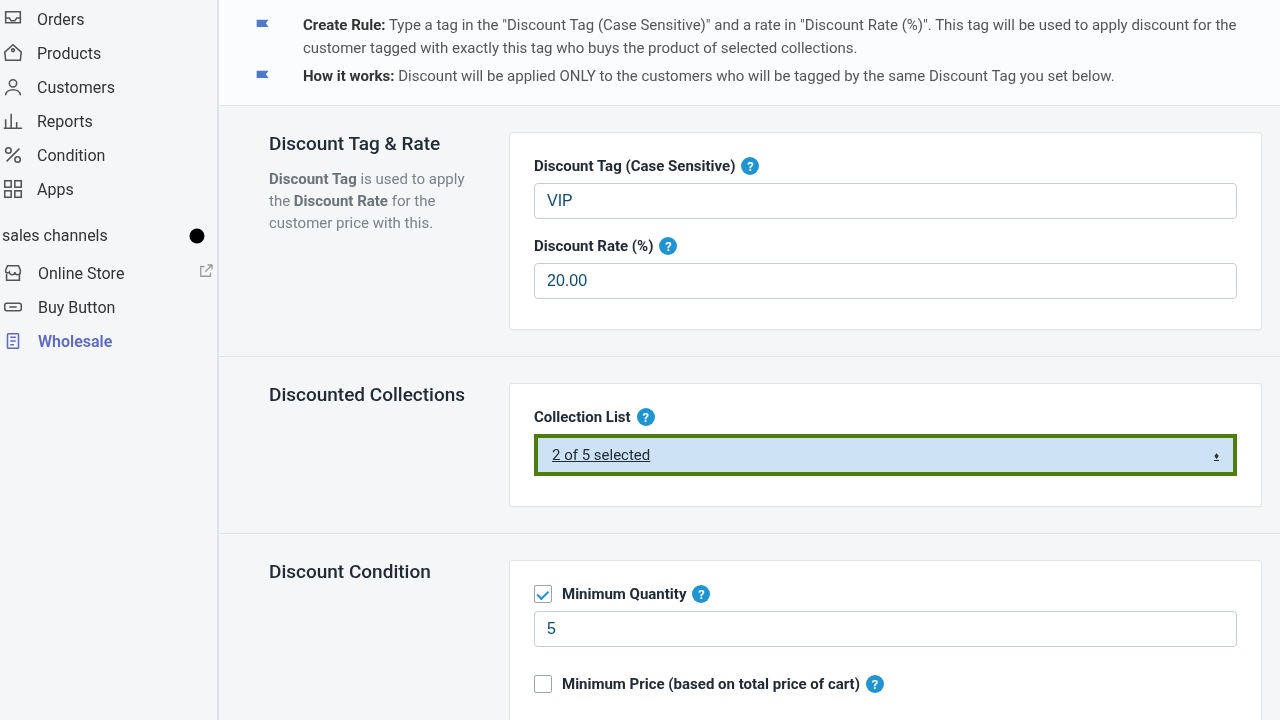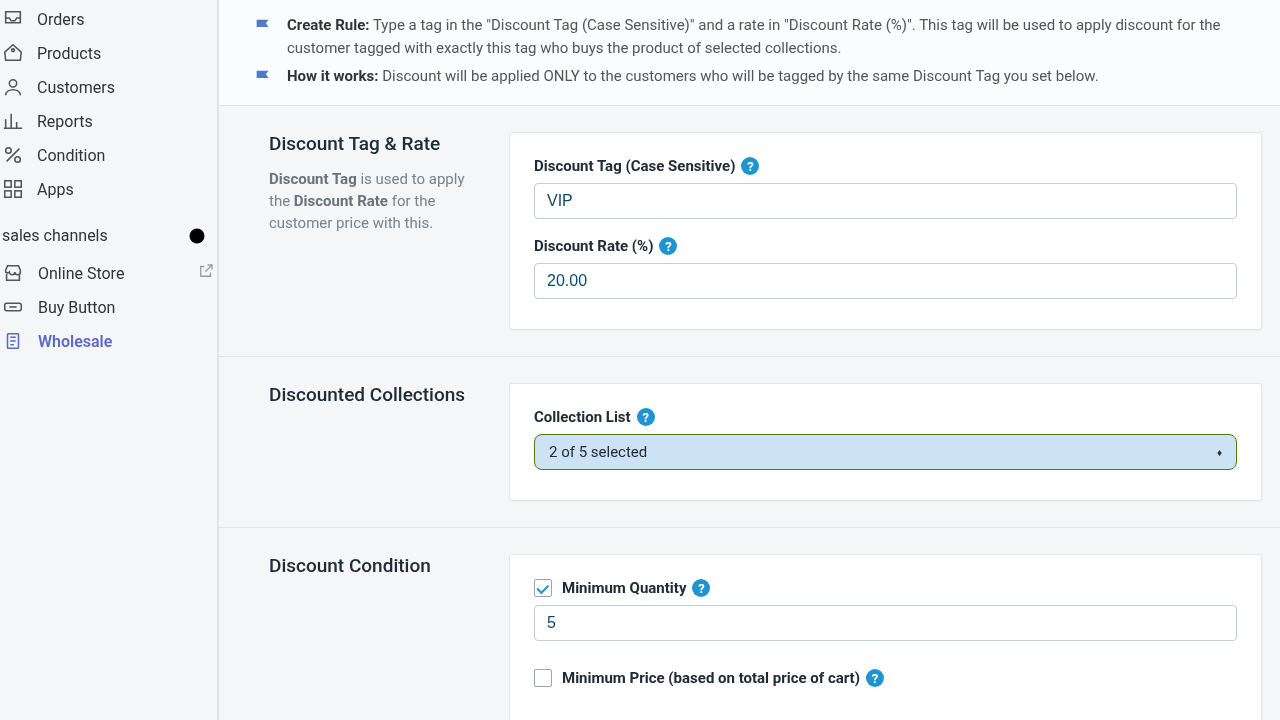--- a/index.html
+++ b/index.html
@@ -51,21 +51,21 @@
   .main {
     flex:1 1 auto;
     background:#f4f6f8;
     border-left:1px solid #e0e3e7;
     overflow:hidden;
   }
   .notice-box {
     background:#fbfcfd;
     padding:8px 32px 12px 34px;
   }
-  .notice-row { display:flex; gap:12px; margin-top:6px; }
+  .notice-row { display:flex; gap:28px; margin-top:6px; }
   .flag { flex:0 0 22px; padding-top:2px; }
   .flag svg { fill:#4f7ac7; }
   .notice-text { font-size:15px; color:#555; line-height:1.5; }
   .notice-text strong { color:#333; font-weight:700; }
 
   .section {
     display:flex;
     gap:28px;
     padding:26px 18px 26px 50px;
   }
@@ -104,27 +104,28 @@
     border:1px solid #c4cdd5;
     border-radius:4px;
     padding:8px 12px;
     font-size:16px;
     color:#0c4a6e;
     background:#fff;
   }
   .multiselect {
     width:100%;
     background:#cde3f5;
-    border:1px solid #4d7c0f;
-    border-radius:8px;
+    border:4px solid #4d7c0f;
+    border-radius:0;
     padding:8px 14px;
     font-size:15px;
     color:#212b36;
     display:flex; align-items:center; justify-content:space-between;
     cursor:pointer;
+    text-decoration:underline;
   }
   .checkbox-row { display:flex; align-items:center; gap:10px; margin-bottom:8px; }
   .chk {
     width:18px; height:18px; border:1px solid #9aa5b1; border-radius:2px;
     display:flex; align-items:center; justify-content:center; cursor:pointer;
     background:#fff;
   }
   .chk.checked::after {
     content:""; width:9px; height:5px;
     border-left:2px solid #1f94d1; border-bottom:2px solid #1f94d1;

